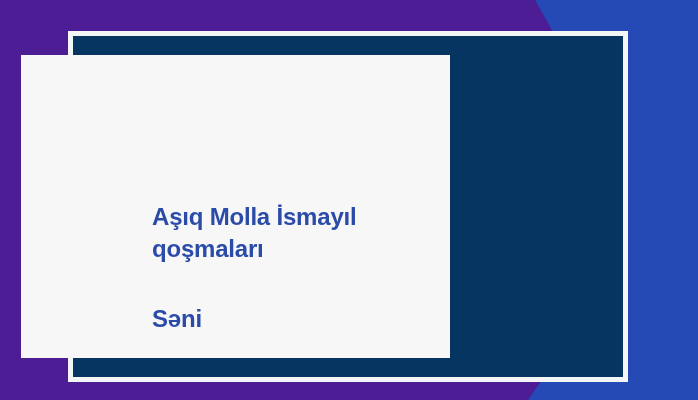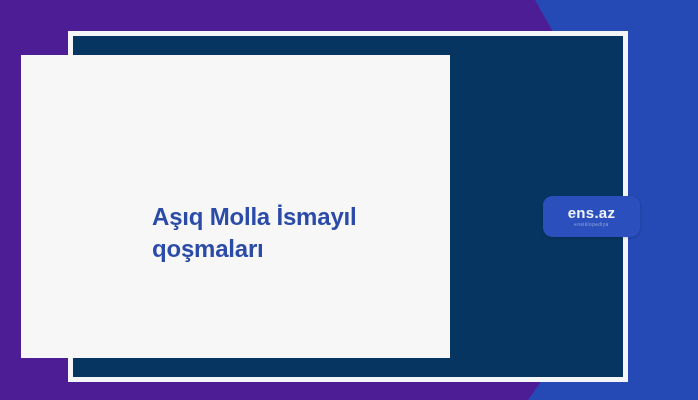--- a/index.html
+++ b/index.html
@@ -137,21 +137,18 @@
 <div class="slide">
 
   <div class="accent-panel"></div>
 
   <div class="outer-frame-fill"></div>
   <div class="outer-frame"></div>
 
   <div class="content-card">
     <div class="text-block">
       <h1 class="slide-title">Aşıq Molla İsmayıl qoşmaları</h1>
+      <p class="slide-subtitle">Səni</p>
     </div>
   </div>
 
-  <div class="brand-badge">
-    <span class="brand-name">ens.az</span>
-    <span class="brand-tagline">ensiklopediya</span>
-  </div>
 
 </div>
 
 </body></html>

